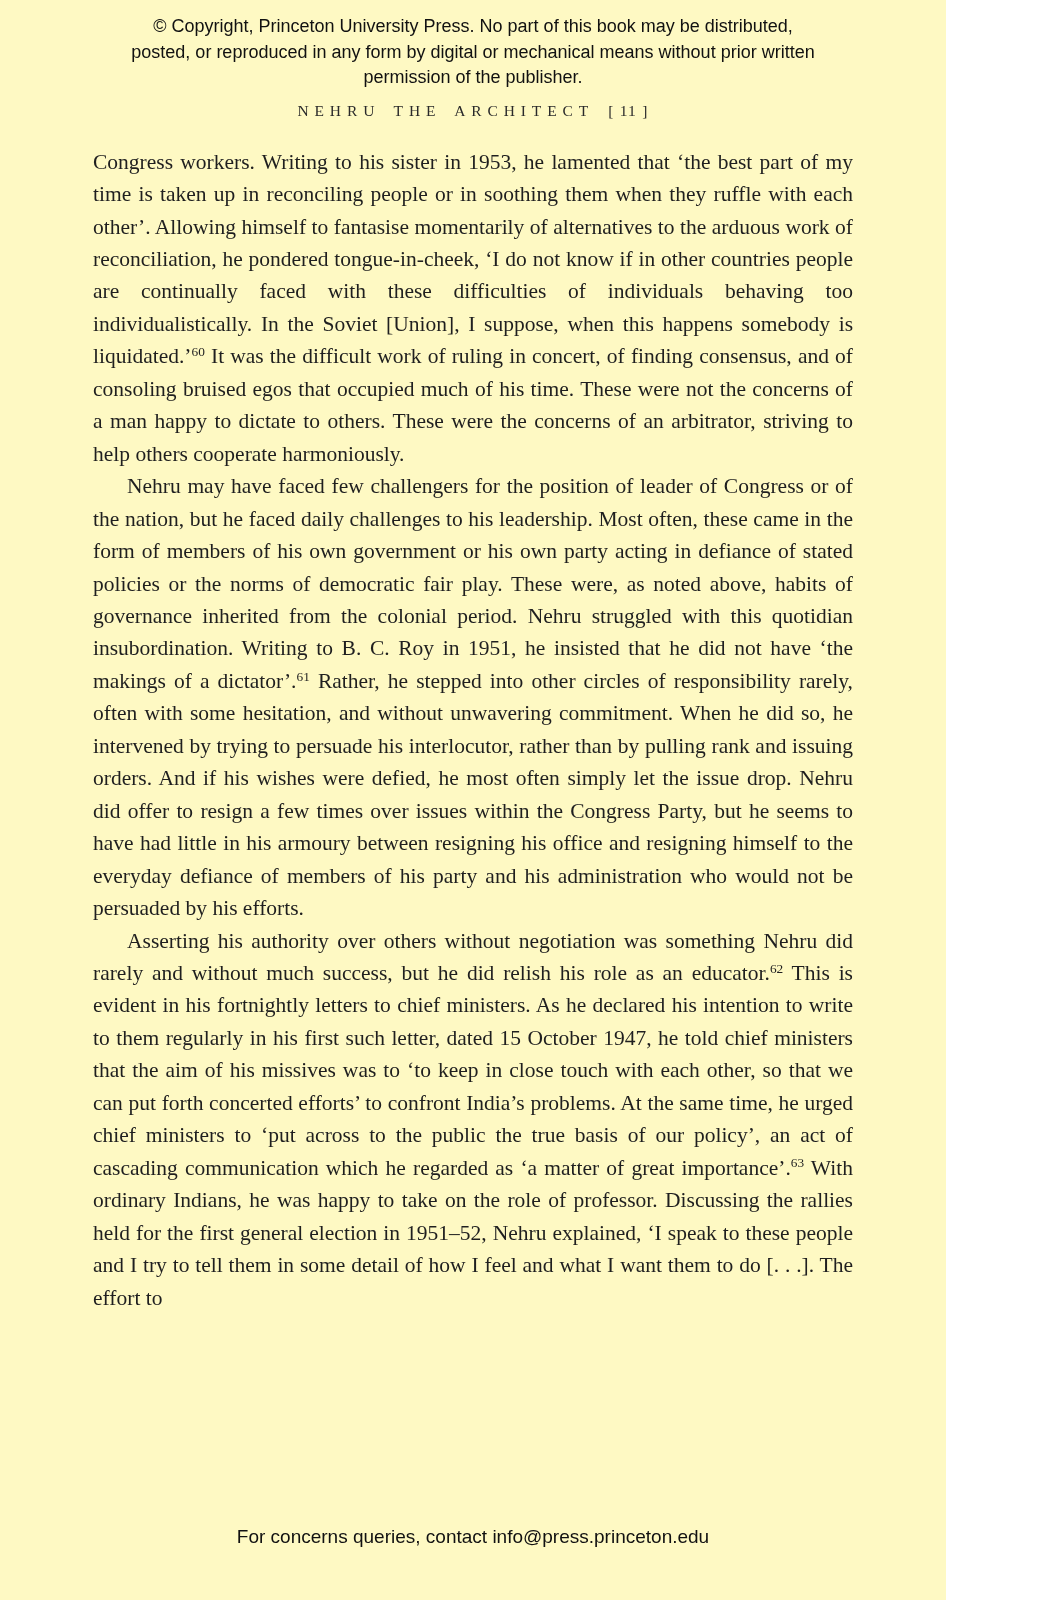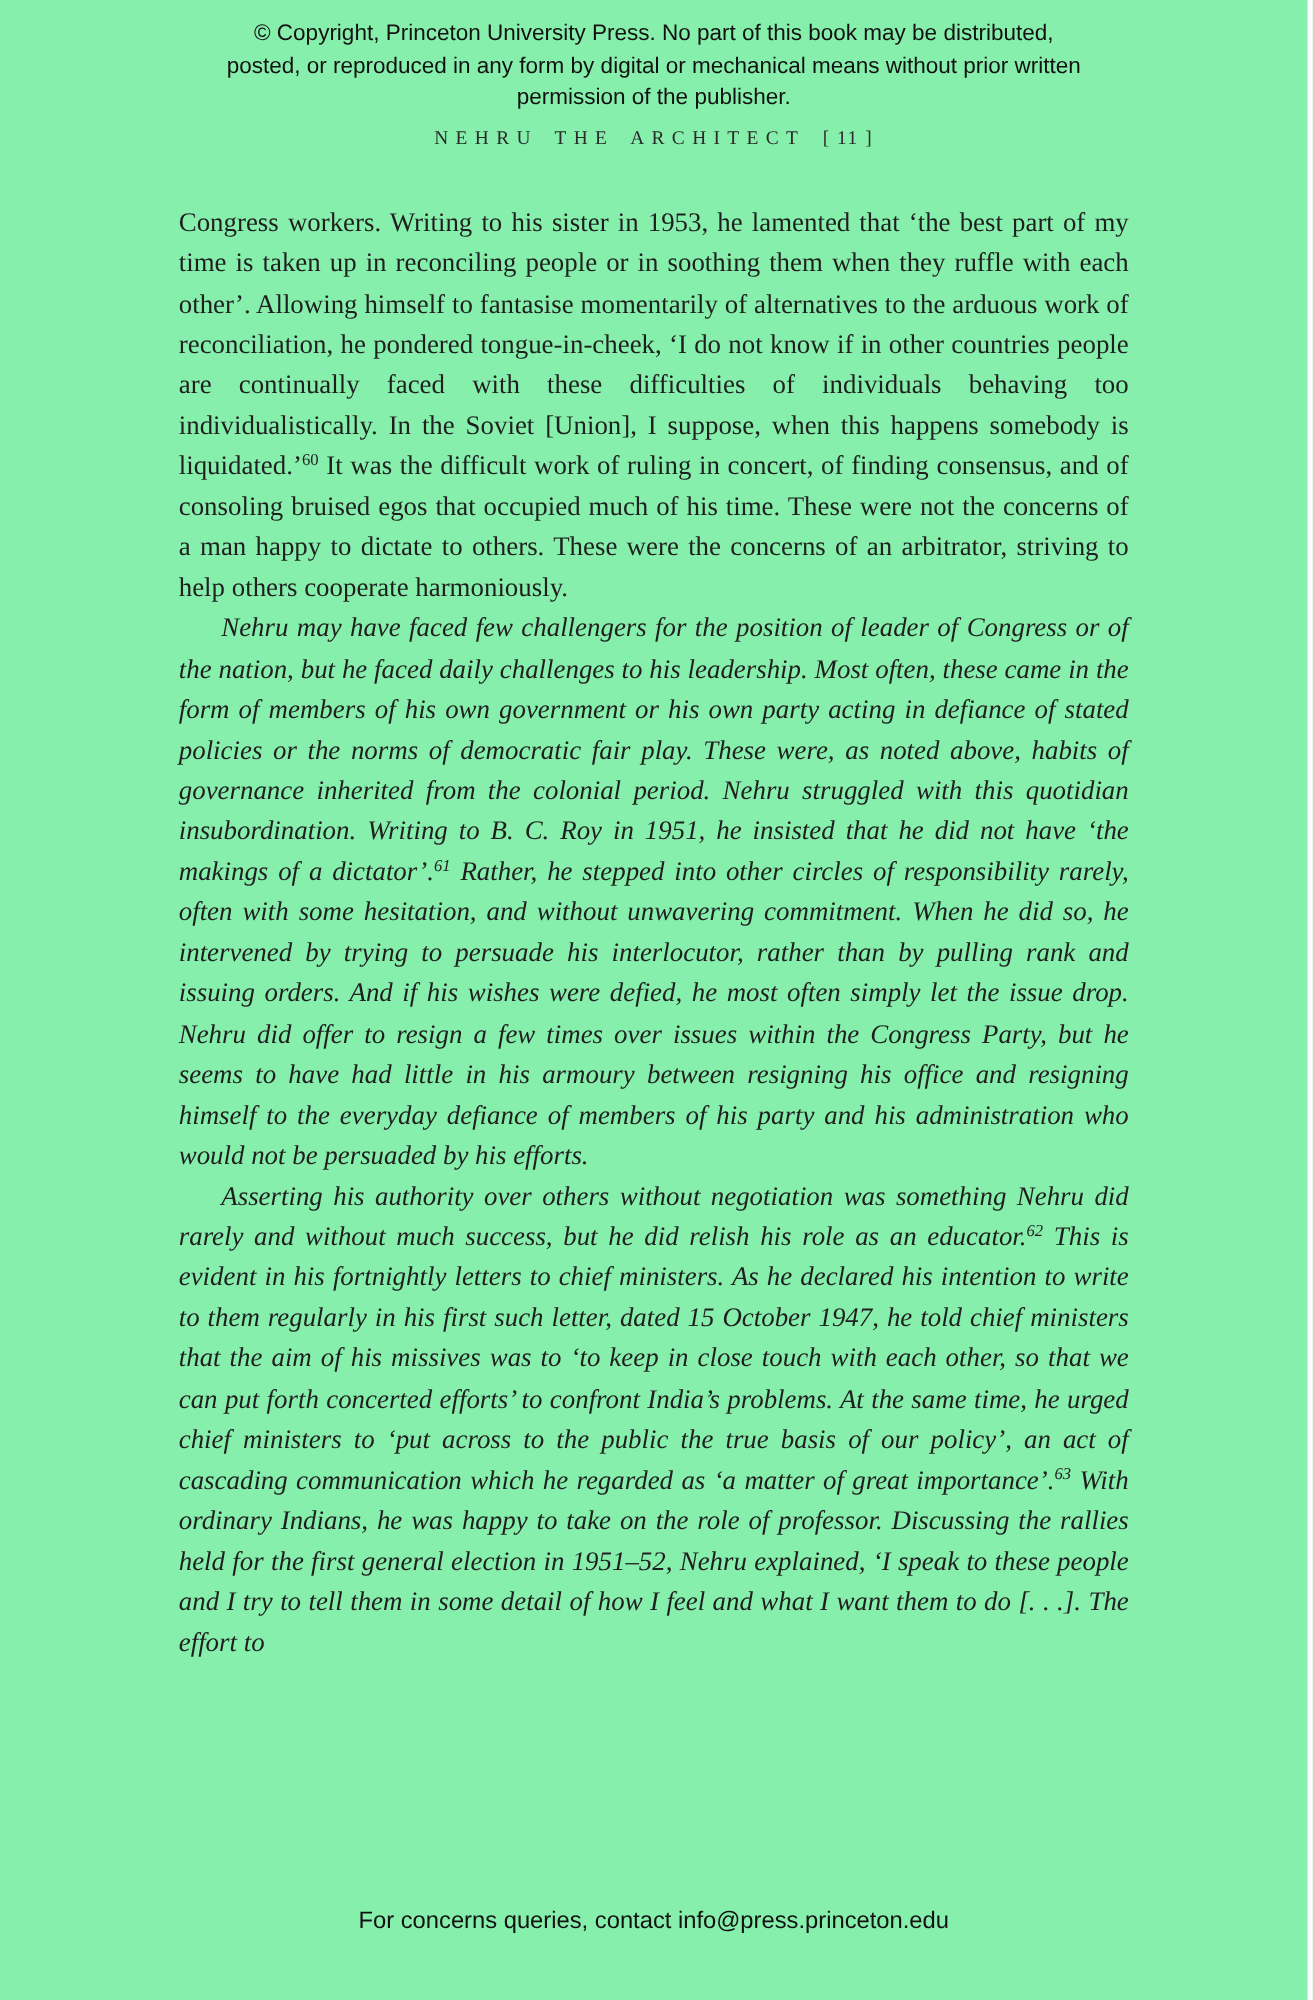--- a/index.html
+++ b/index.html
@@ -2,23 +2,23 @@
 <html><head>
 <meta charset="utf-8">
 <style>
   html, body {
     margin: 0;
     padding: 0;
     background: #ffffff;
   }
   .page {
     position: relative;
-    width: 1046px;
+    width: 946px;
     height: 1600px;
-    background: #86efac;
+    background: #fef9c3;
     color: #1c1c1c;
     overflow: hidden;
   }
   .copyright {
     margin: 14px auto 0;
     max-width: 700px;
     text-align: center;
     font-family: "Liberation Sans", sans-serif;
     font-size: 18px;
     line-height: 1.42;
@@ -35,34 +35,33 @@
   .rh-title {
     letter-spacing: 0.38em;
     word-spacing: 0.25em;
   }
   .rh-page {
     margin-left: 14px;
     letter-spacing: 0.08em;
   }
   .body-text {
     width: 760px;
-    margin: 42px auto 0;
+    margin: 26px auto 0;
     font-family: "Liberation Serif", serif;
     font-size: 21.5px;
     line-height: 1.51;
     text-align: justify;
     color: #1f1f1f;
   }
   .para {
     margin: 0;
     padding: 0;
   }
   .para.indent {
     text-indent: 34px;
-    font-style: italic;
   }
   sup.fn {
     font-size: 0.62em;
     line-height: 0;
     vertical-align: baseline;
     position: relative;
     top: -0.55em;
   }
   .footer {
     position: absolute;

